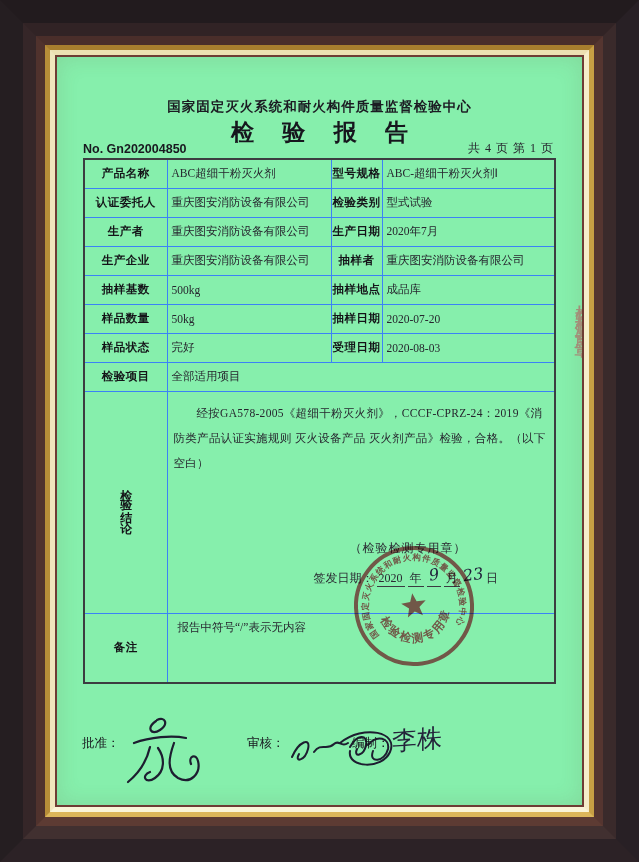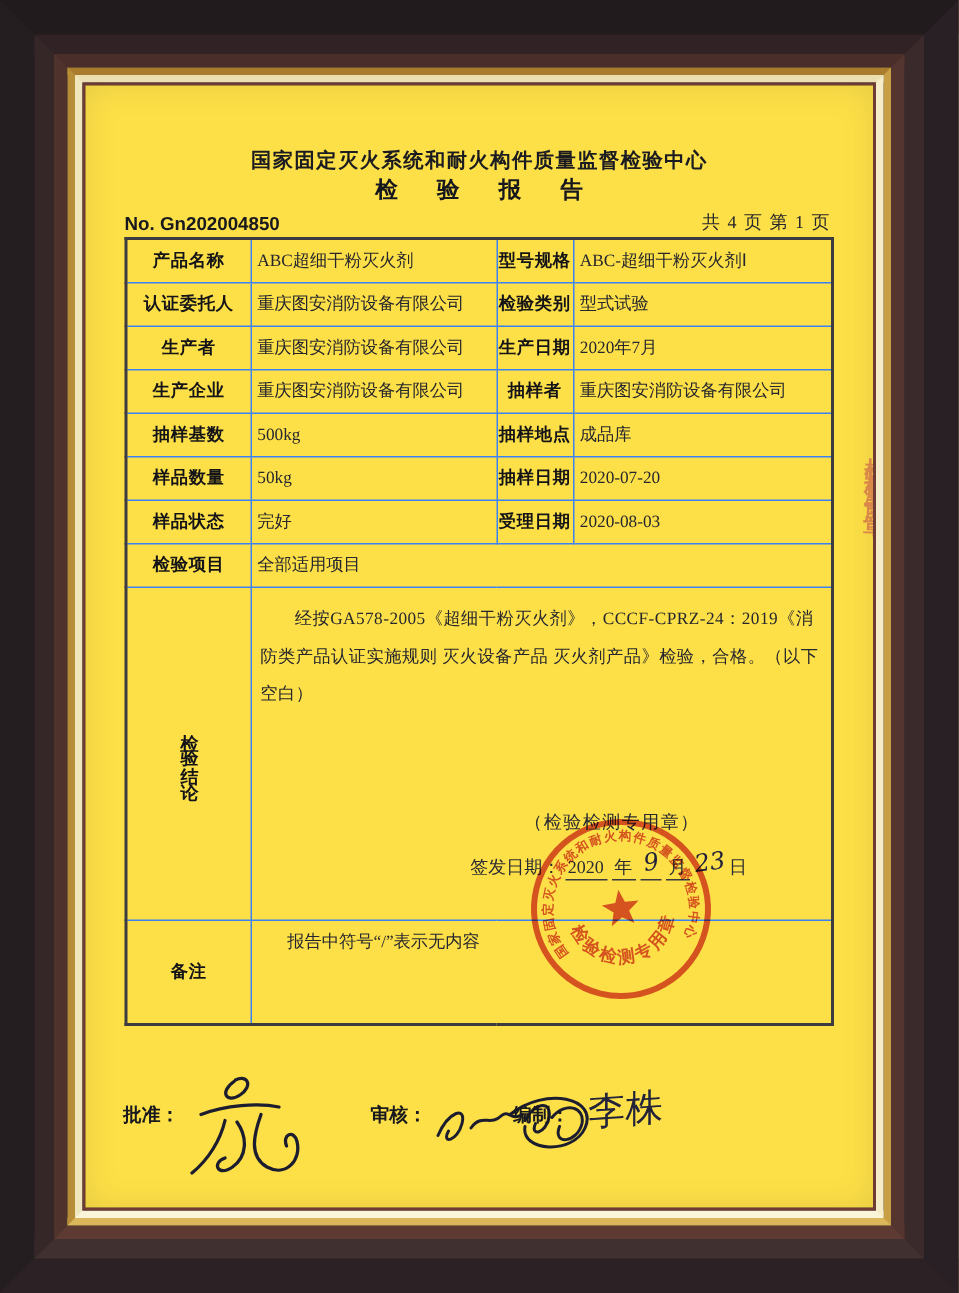--- a/index.html
+++ b/index.html
@@ -14,48 +14,48 @@
   #frame3 { width:100%; height:100%; border:9px solid;
             border-color:#4a2e2a #553530 #5d3b33 #50322d; }
   #frame4 { width:100%; height:100%; border:5px solid;
             border-color:#a87e2e #c89f44 #dcb65a #b78d38; }
   #frame5 { width:100%; height:100%; border:5px solid;
             border-color:#ece0b2 #f5edca #faf4d8 #f0e6bd; }
   #frame6 { width:100%; height:100%; border:2px solid #6e3c34; }
 
   
   #paper { position:relative; width:100%; height:100%;
-           background:#fde047; overflow:hidden; color:#222;
+           background:#86efac; overflow:hidden; color:#222;
            box-shadow:inset 0 0 22px rgba(96,72,48,.14); }
 
   .org-name { position:absolute; top:41px; left:0; width:100%; text-align:center;
               font-family:"Liberation Sans", sans-serif; font-weight:bold;
               font-size:13.5px; letter-spacing:1px; color:#1b1b22; }
   .doc-title { position:absolute; top:60px; left:0; width:100%; text-align:center;
                font-family:"Liberation Sans", sans-serif; font-weight:bold;
-               font-size:15px; letter-spacing:11px; text-indent:11px; color:#16161d; }
+               font-size:23px; letter-spacing:11px; text-indent:11px; color:#16161d; }
   .no-row { position:absolute; top:83px; left:26px; right:28px;
             display:flex; justify-content:space-between; align-items:center; }
   .report-no { font-family:"Liberation Sans", sans-serif; font-weight:bold;
                font-size:12.5px; color:#18181f; }
   .page-info { font-size:12px; color:#26262e; letter-spacing:1px; }
 
   
   table { position:absolute; left:26px; top:101px; width:471px;
           border-collapse:collapse; table-layout:fixed;
           border:2px solid #3c3c40; }
   td { border:1px solid #3b82f6; font-size:11.5px; color:#26262e;
        overflow:hidden; }
   tr.r { height:29px; }
   tr.concl-row { height:222px; }
   tr.remark-row { height:70px; }
   td.lab { font-family:"Liberation Sans", sans-serif; font-weight:bold;
            text-align:center; color:#141418; font-size:11.5px; letter-spacing:.5px; }
   td.val { padding-left:4px; font-family:"Liberation Serif", serif; }
-  td.val-top { padding:6px 8px 0 24px; vertical-align:top; }
+  td.val-top { padding:6px 8px 0 10px; vertical-align:top; }
   td.lab-vert { text-align:center; vertical-align:middle; }
   td.lab-vert span { writing-mode:vertical-rl; text-orientation:upright;
                      letter-spacing:11px; font-family:"Liberation Sans", sans-serif;
                      font-weight:bold; font-size:12px; color:#141418; display:inline-block; }
   td.concl-cell { position:relative; vertical-align:top; padding:9px 8px 0 6px; }
   .concl-text { font-size:11.5px; line-height:25px; text-indent:2em;
                 color:#26262e; letter-spacing:.3px; }
   .stamp-note { position:absolute; left:182px; top:148px; font-size:12px;
                 letter-spacing:1px; color:#2a2a32; }
   .issue-line { position:absolute; left:146px; top:175px; font-size:12px;
@@ -68,21 +68,21 @@
   .stamp { position:absolute; left:291px; top:483px; transform:rotate(-8deg);
            opacity:.85; mix-blend-mode:multiply; z-index:5; }
   .side-seal { position:absolute; right:-10px; top:236px; writing-mode:vertical-rl;
                text-orientation:upright; font-size:15px; letter-spacing:6px;
                color:#c03a4e; opacity:.5; font-weight:bold; transform:rotate(1.5deg);
                font-family:"Liberation Sans", sans-serif; z-index:4; }
 
   
   .footer { position:absolute; left:25px; top:664px; width:480px; height:95px; }
   .sig-label { position:absolute; top:14px; font-family:"Liberation Sans", sans-serif;
-               font-weight:bold; font-size:12.5px; color:#18181f; }
+               font-weight:normal; font-size:12.5px; color:#18181f; }
   .sig-svg { position:absolute; }
   .prepare-sig { position:absolute; left:310px; top:2px; font-size:25px;
                  color:#23233a; transform:rotate(-4deg) skewX(-4deg);
                  font-family:"DejaVu Serif", serif; }
 </style>
 </head>
 <body>
 
 <div id="frame1">
  <div id="frame2">
@@ -195,21 +195,21 @@
 
         <div class="footer">
           <span class="sig-label" style="left:0">批准：</span>
           <svg class="sig-svg" style="left:36px; top:-14px;" width="90" height="88" viewBox="0 0 90 88">
             <path d="M38,14 C28,21 33,29 42,23 C51,17 47,9 39,13 M16,36 C32,30 54,28 68,31 M32,40 C29,53 21,66 10,75 M40,41 C47,51 47,64 37,71 C27,78 23,68 32,65 M56,36 C51,50 48,64 60,71 C73,78 83,66 80,54 C78,46 70,49 73,57" fill="none" stroke="#1d1d30" stroke-width="2.2" stroke-linecap="round"></path>
           </svg>
           <span class="sig-label" style="left:165px">审核：</span>
           <svg class="sig-svg" style="left:204px; top:0px;" width="118" height="56" viewBox="0 0 118 56">
             <path d="M6,36 C13,20 25,16 22,28 C19,40 8,42 13,33 M28,31 C35,21 41,30 48,23 C53,18 55,27 62,22 M64,26 C71,13 82,13 80,24 C78,35 67,37 71,28 M82,24 C91,13 104,17 102,28 C99,41 82,43 87,30 M54,22 C78,3 113,11 104,31 C96,49 61,47 64,30" fill="none" stroke="#1d1d30" stroke-width="2" stroke-linecap="round"></path>
           </svg>
-          <span class="sig-label" style="left:260px">编制：</span>
+          <span class="sig-label" style="left:270px">编制：</span>
           <span class="prepare-sig">李株</span>
         </div>
 
       </div>
      </div>
     </div>
    </div>
   </div>
  </div>
 </div>

